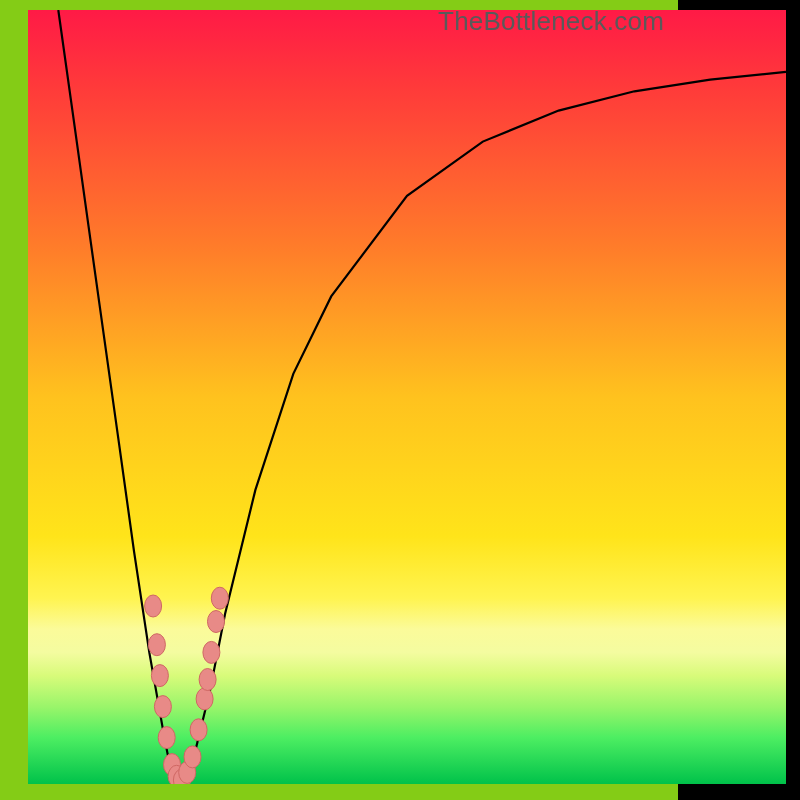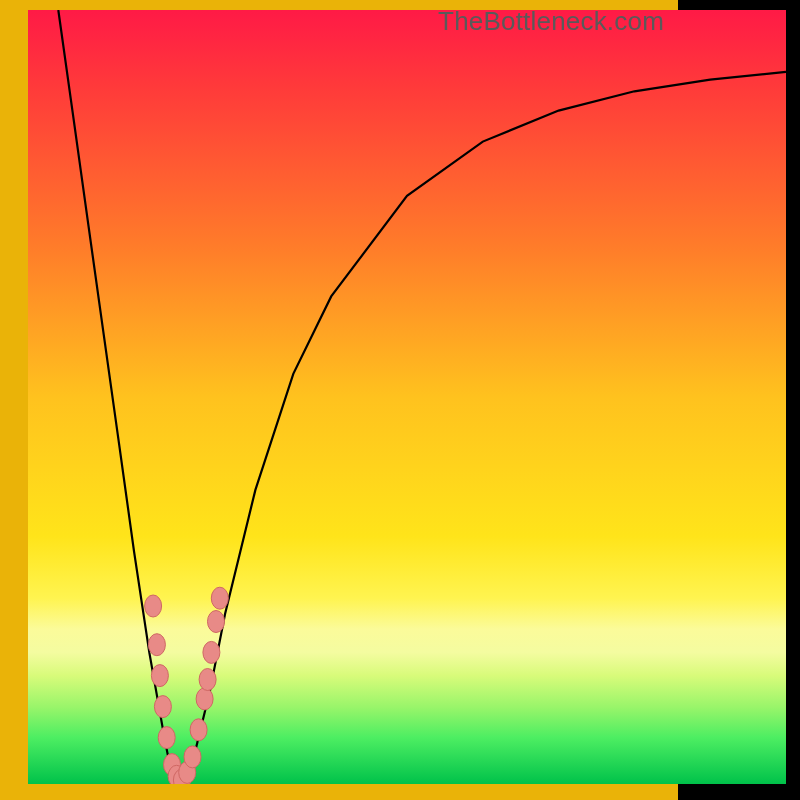--- a/index.html
+++ b/index.html
@@ -7,21 +7,21 @@
     padding: 0;
     width: 800px;
     height: 800px;
     background: #000;
     overflow: hidden;
   }
   .frame {
     position: absolute;
     width: 678px;
     height: 800px;
-    background: #eab308;
+    background: #84cc16;
   }
   .plot {
     position: absolute;
     left: 28px;
     top: 10px;
     width: 758px;
     height: 774px;
     
   }
   .watermark {

